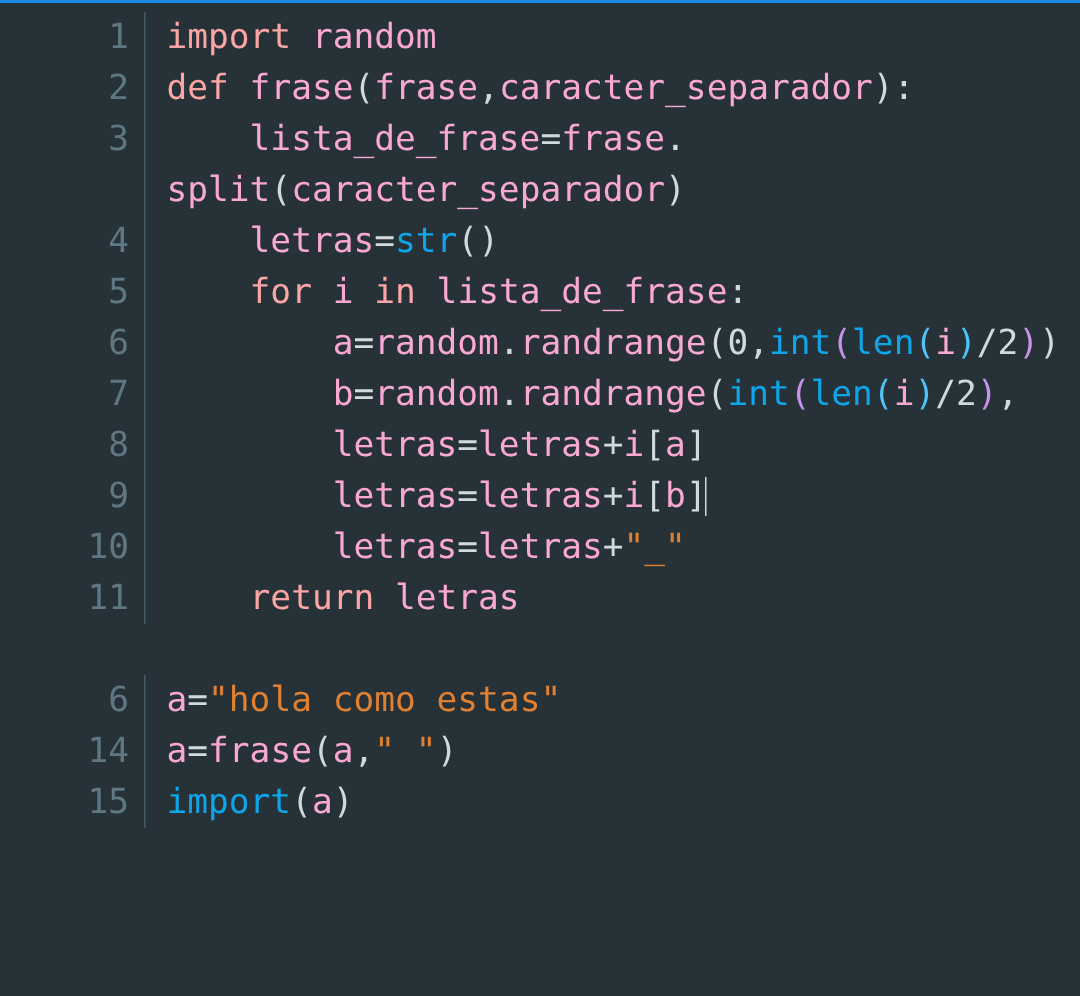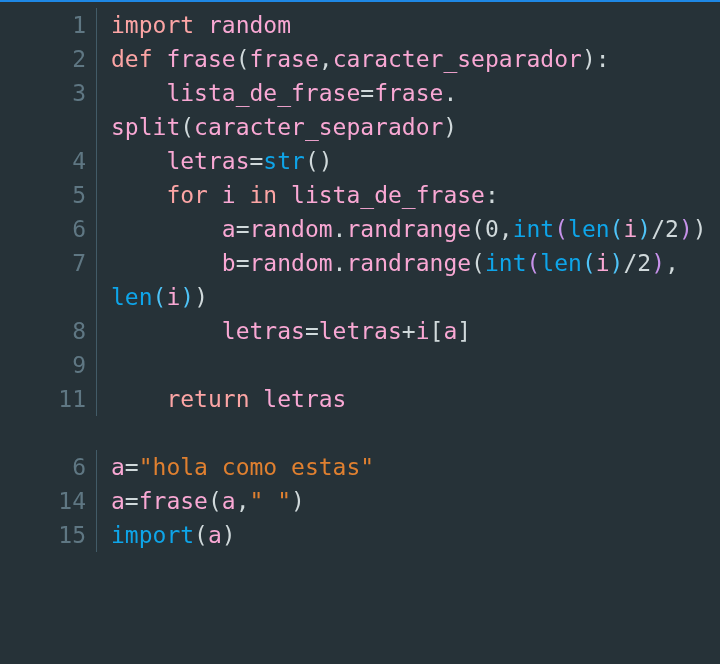--- a/index.html
+++ b/index.html
@@ -94,34 +94,35 @@
 
   <div class="line">
     <div class="ln">6</div>
     <div class="ctxt"><span>        </span><span class="id">a</span><span class="op">=</span><span class="id">random</span><span class="punc">.</span><span class="id">randrange</span><span class="punc">(</span><span class="num">0</span><span class="punc">,</span><span class="bif">int</span><span class="paren1">(</span><span class="bif">len</span><span class="paren2">(</span><span class="id">i</span><span class="paren2">)</span><span class="op">/</span><span class="num">2</span><span class="paren1">)</span><span class="punc">)</span></div>
   </div>
 
   <div class="line">
     <div class="ln">7</div>
     <div class="ctxt"><span>        </span><span class="id">b</span><span class="op">=</span><span class="id">random</span><span class="punc">.</span><span class="id">randrange</span><span class="punc">(</span><span class="bif">int</span><span class="paren1">(</span><span class="bif">len</span><span class="paren2">(</span><span class="id">i</span><span class="paren2">)</span><span class="op">/</span><span class="num">2</span><span class="paren1">)</span><span class="punc">,</span></div>
   </div>
-  <div class="line">
-    <div class="ln"></div>
-    <div class="ctxt"><span class="bif">len</span><span class="paren2">(</span><span class="id">i</span><span class="paren2">)</span><span class="punc">)</span></div>
-  </div>
 
   <div class="line">
     <div class="ln">8</div>
     <div class="ctxt"><span>        </span><span class="id">letras</span><span class="op">=</span><span class="id">letras</span><span class="op">+</span><span class="id">i</span><span class="punc">[</span><span class="id">a</span><span class="punc">]</span></div>
   </div>
 
   <div class="line">
     <div class="ln">9</div>
+    <div class="ctxt"><span>        </span><span class="id">letras</span><span class="op">=</span><span class="id">letras</span><span class="op">+</span><span class="id">i</span><span class="punc">[</span><span class="id">b</span><span class="punc">]</span><span class="cursor"></span></div>
   </div>
 
+  <div class="line">
+    <div class="ln">10</div>
+    <div class="ctxt"><span>        </span><span class="id">letras</span><span class="op">=</span><span class="id">letras</span><span class="op">+</span><span class="str">"_"</span></div>
+  </div>
 
   <div class="line">
     <div class="ln">11</div>
     <div class="ctxt"><span>    </span><span class="kw">return</span><span> </span><span class="id">letras</span></div>
   </div>
 
   <div class="line">
     <div class="ctxt"><span></span></div>
   </div>
 

